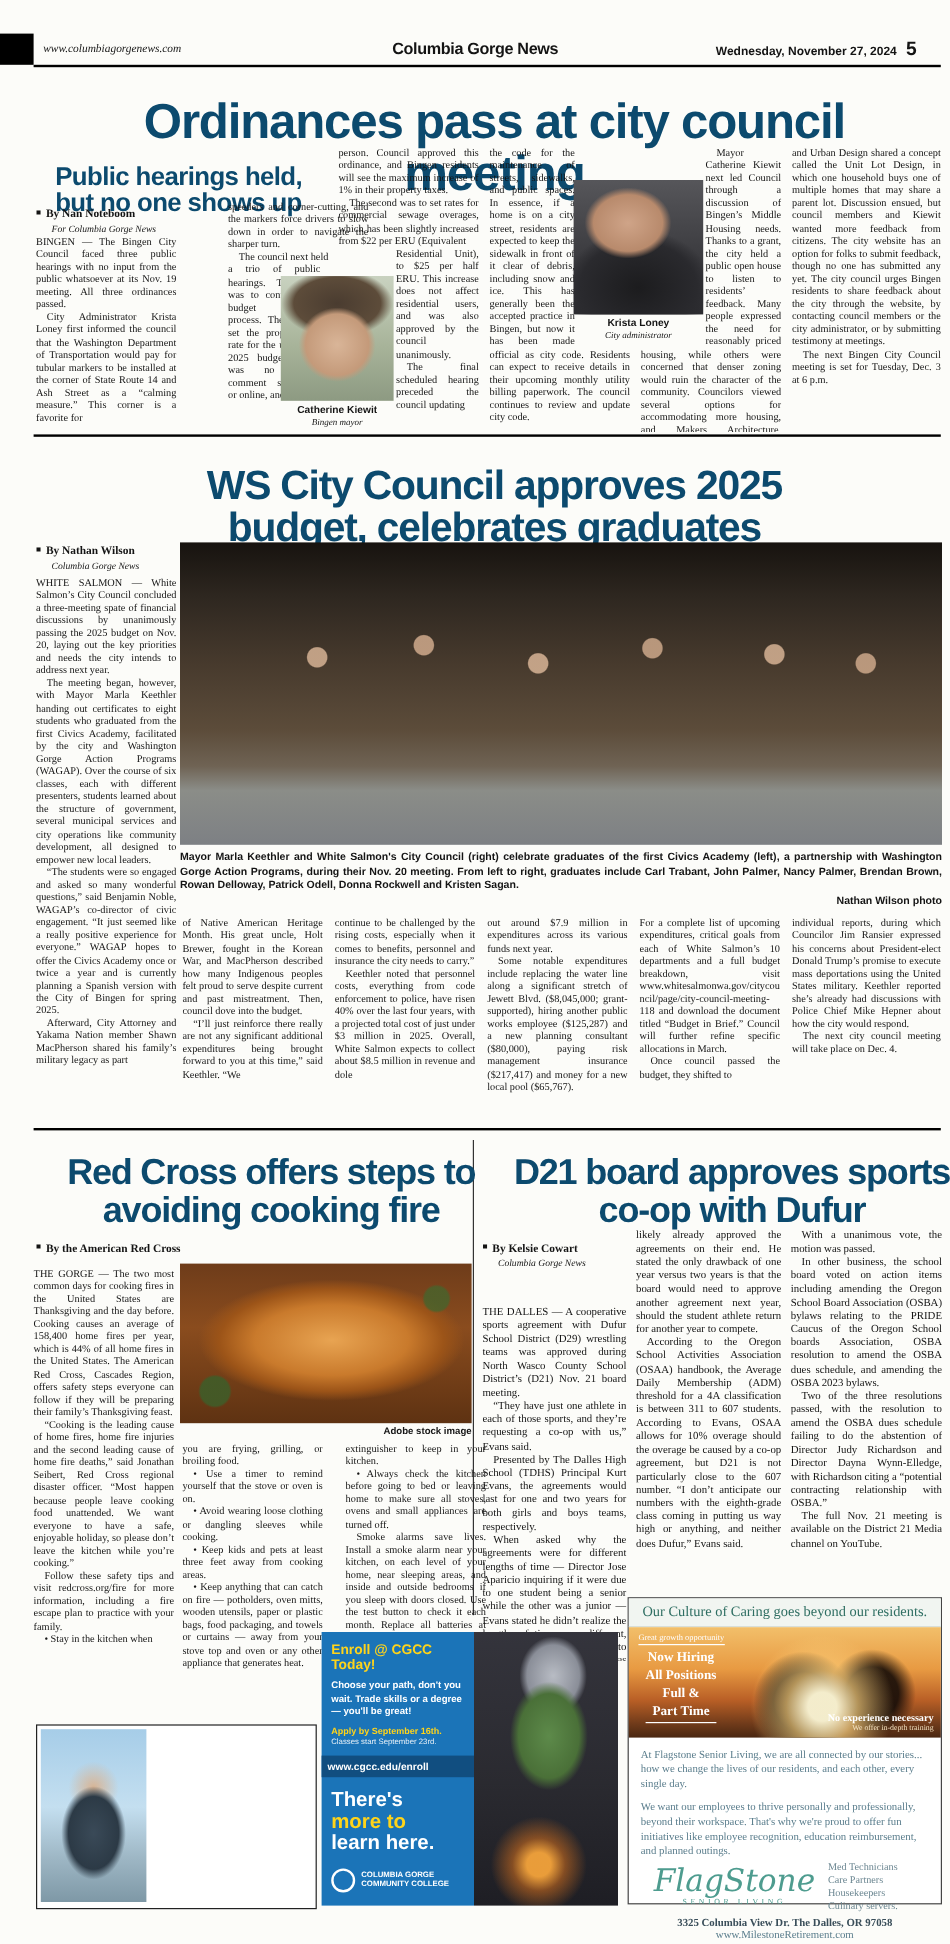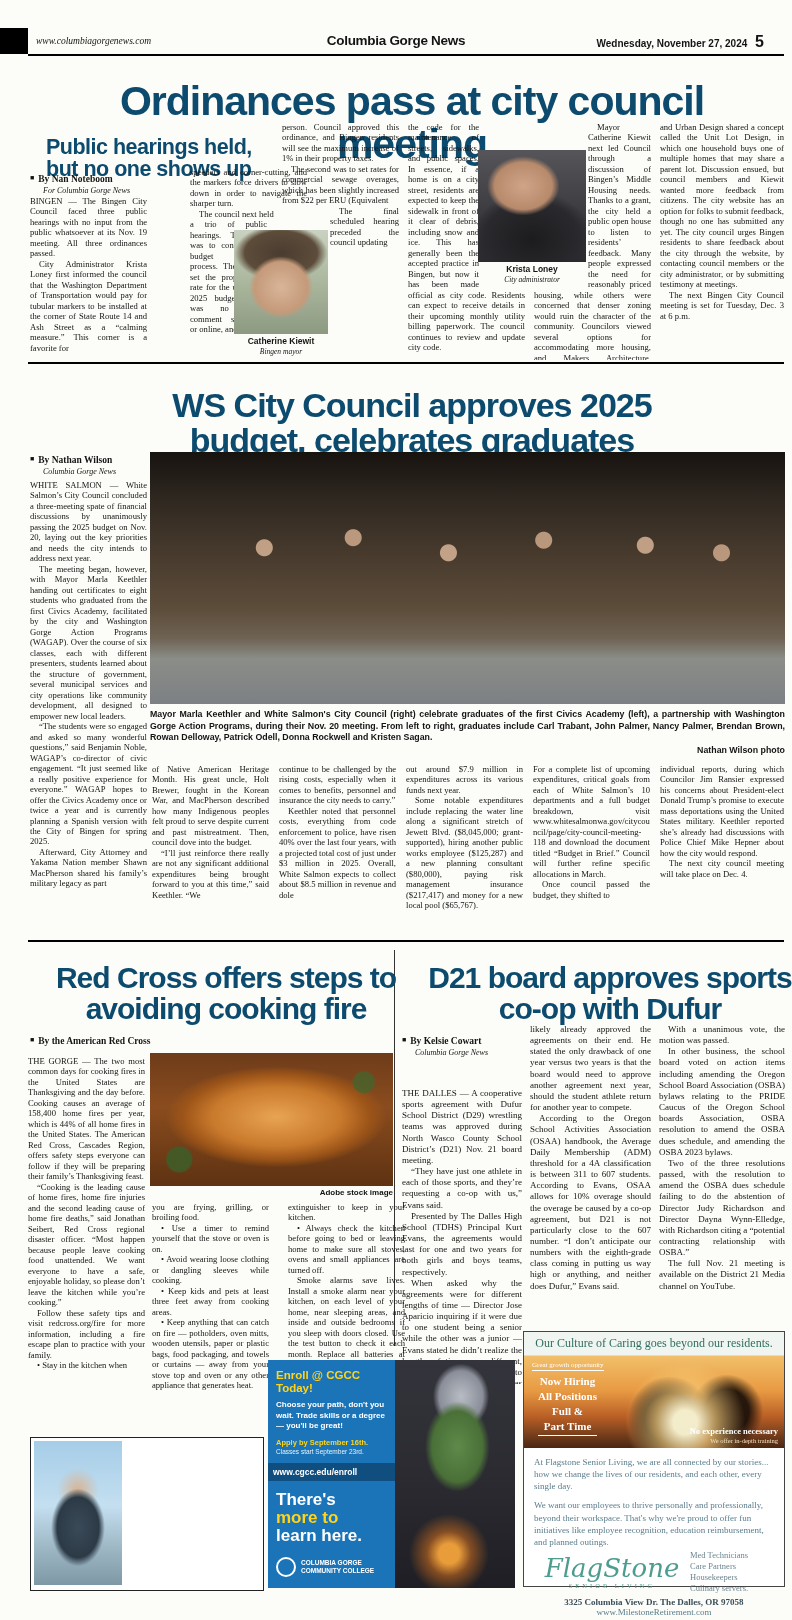--- a/index.html
+++ b/index.html
@@ -91,20 +91,21 @@
   <div class="col" style="left:156px;top:167px;width:117px;height:193px;margin-left:34px;">
     <p class="ni">speeders and corner-cutting, and the markers force drivers to slow down in order to navigate the sharper turn.</p>
     <p>The council next held</p>
     <span class="sp-r" style="width:40px;height:160px;"></span>
     <p class="ni">a trio of public hearings. The first was to continue the budget adoption process. The council set the property tax rate for the upcoming 2025 budget. There was no public comment submitted, or online, and in</p>
   </div>
   <div class="col" style="left:282px;top:122px;width:117px;height:238px;">
     <p class="ni">person. Council approved this ordinance, and Bingen residents will see the maximum increase of 1% in their property taxes.</p>
     <p>The second was to set rates for commercial sewage overages, which has been slightly increased from $22 per ERU (Equivalent</p>
     <span class="sp-l" style="width:48px;height:140px;"></span>
+    <p class="ni">Residential Unit), to $25 per half ERU. This increase does not affect residential users, and was also approved by the council unanimously.</p>
     <p>The final scheduled hearing preceded the council updating</p>
   </div>
   <div class="col" style="left:408px;top:122px;width:117px;height:238px;">
     <span class="sp-r" style="width:46px;height:162px;"></span>
     <p class="ni">the code for the maintenance of streets, sidewalks, and public spaces. In essence, if a home is on a city street, residents are expected to keep the sidewalk in front of it clear of debris, including snow and ice. This has generally been the accepted practice in Bingen, but now it has been made official as city code. Residents can expect to receive details in their upcoming monthly utility billing paperwork. The council continues to review and update city code.</p>
   </div>
   <div class="col" style="left:534px;top:122px;width:117px;height:238px;">
     <span class="sp-l" style="width:54px;height:162px;"></span>
     <p>Mayor Catherine Kiewit next led Council through a discussion of Bingen’s Middle Housing needs. Thanks to a grant, the city held a public open house to listen to residents’ feedback. Many people expressed the need for reasonably priced housing, while others were concerned that denser zoning would ruin the character of the community. Councilors viewed several options for accommodating more housing, and Makers Architecture, Planning,</p>
   </div>

